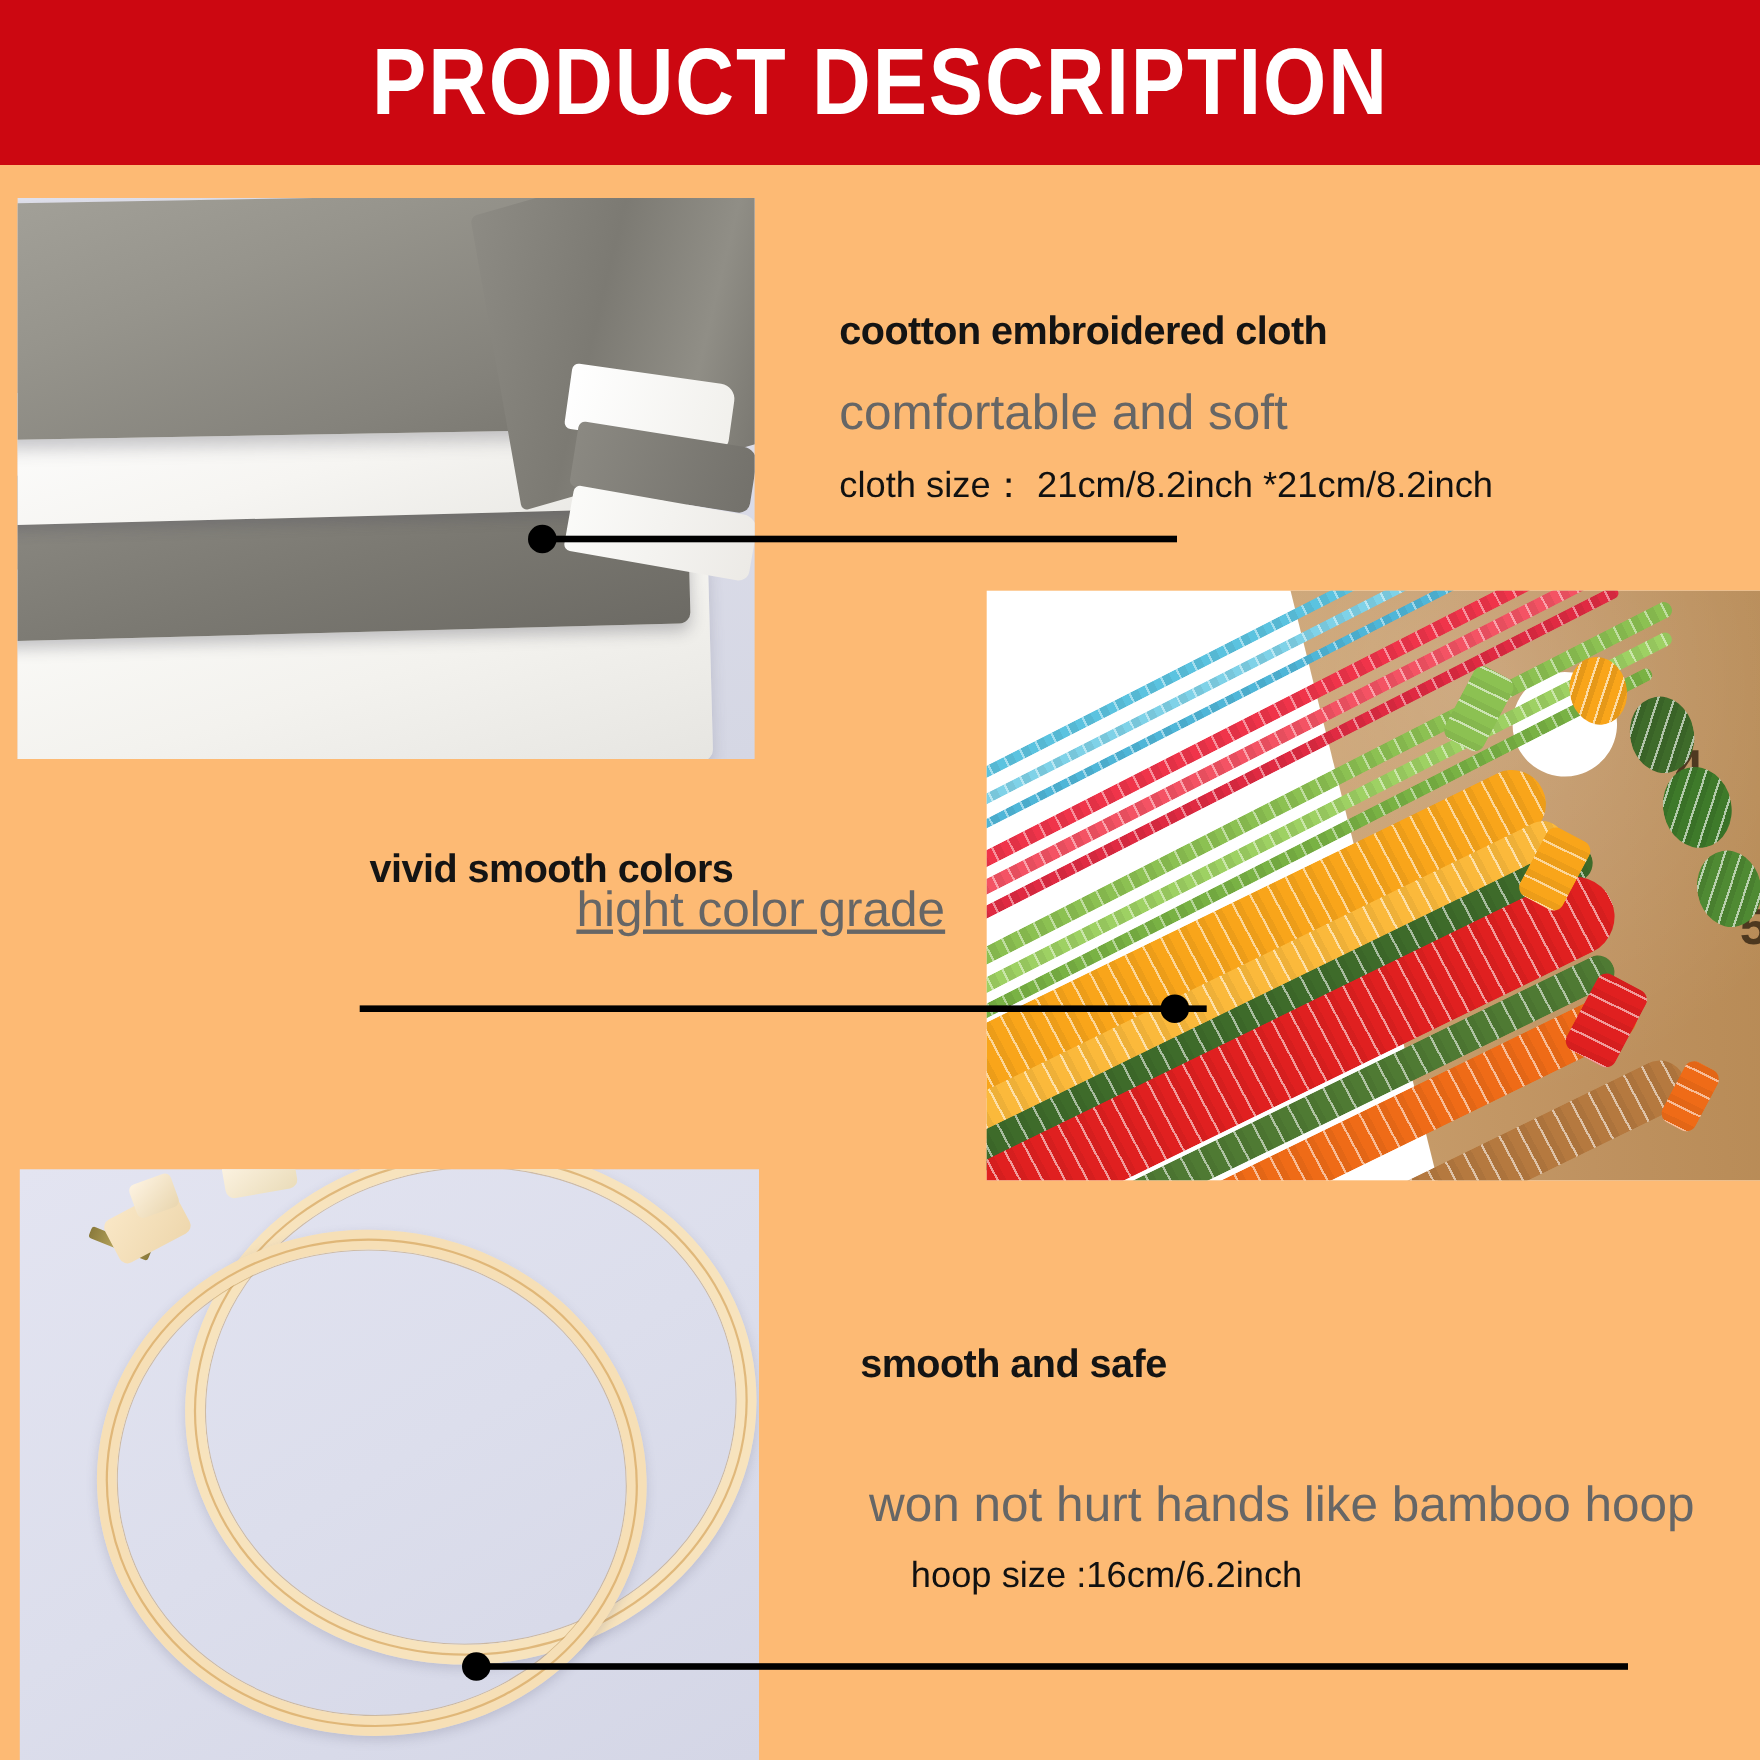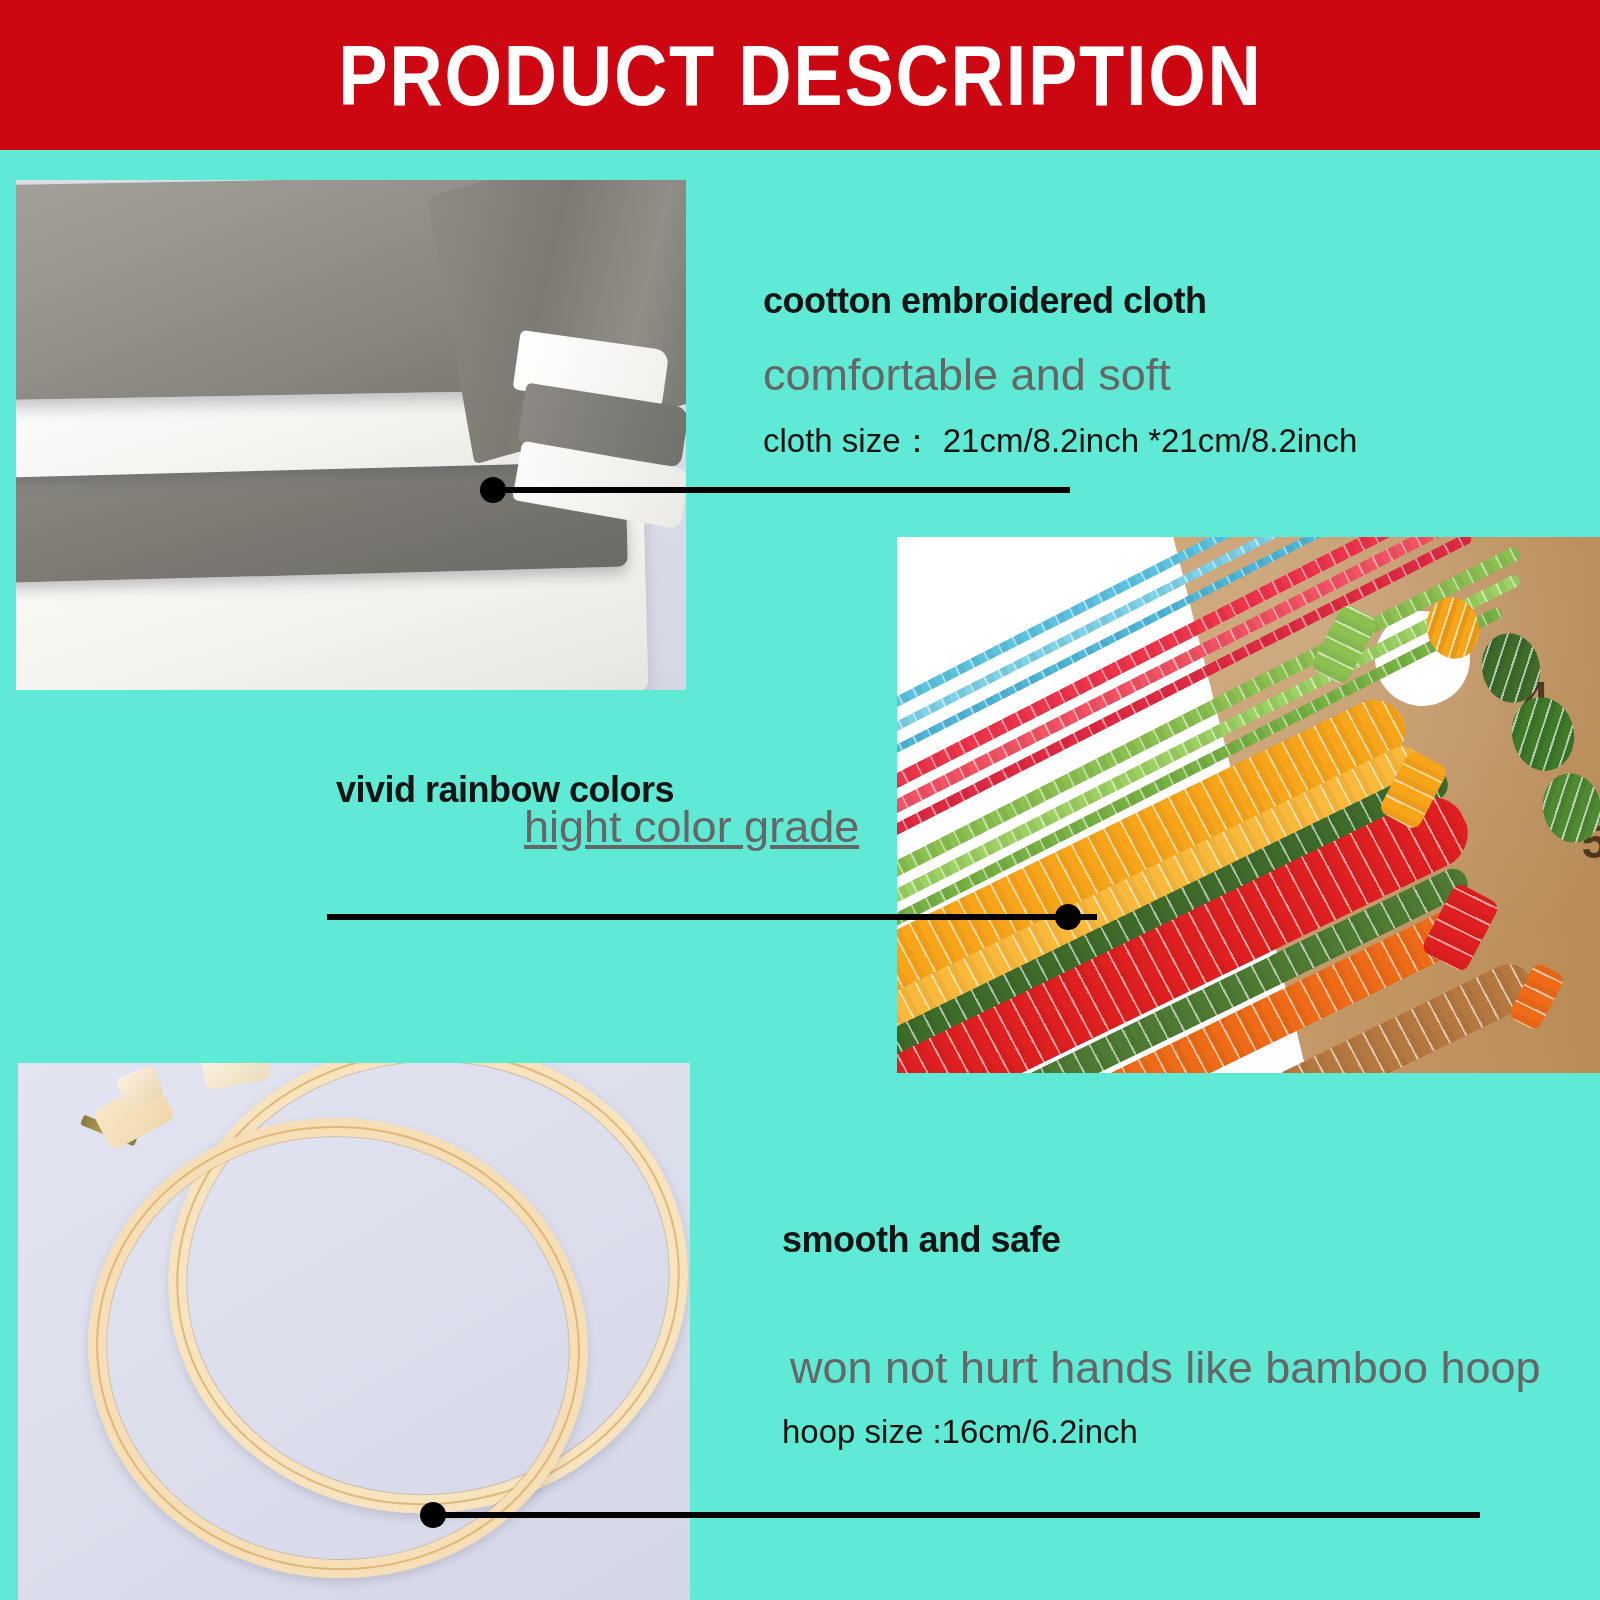--- a/index.html
+++ b/index.html
@@ -7,21 +7,21 @@
     padding: 0;
     background: #ffffff;
   }
   body {
     font-family: "Liberation Sans", sans-serif;
   }
   #page {
     position: relative;
     width: 1600px;
     height: 1600px;
-    background: #5eead4;
+    background: #fdba74;
     overflow: hidden;
   }
 
   
   #header-banner {
     position: absolute;
     left: 0; top: 0;
     width: 1600px;
     height: 150px;
     background: #cc0711;
@@ -290,21 +290,21 @@
 
   
   #b2-title { left: 336px; top: 772px; }
   #b2-sub   { left: 524px; top: 804px; text-decoration: underline; }
   #b2-line  { left: 327px; top: 914px; width: 770px; }
   #b2-dot   { left: 1055px; top: 904px; }
 
   
   #b3-title { left: 782px; top: 1222px; }
   #b3-sub   { left: 790px; top: 1345px; text-align: right; }
-  #b3-spec  { left: 782px; top: 1415px; }
+  #b3-spec  { left: 828px; top: 1415px; }
   #b3-line  { left: 430px; top: 1512px; width: 1050px; }
   #b3-dot   { left: 420px; top: 1502px; }
 </style>
 </head>
 <body>
 
 <div id="page">
 
   <div id="header-banner">
     <div id="header-title">PRODUCT DESCRIPTION</div>
@@ -368,21 +368,21 @@
     <div id="hoop-screw-body"></div>
     <div id="hoop-screw-knob"></div>
   </div>
 
   <div class="block-title" id="b1-title">cootton embroidered cloth</div>
   <div class="block-sub" id="b1-sub">comfortable and soft</div>
   <div class="block-spec" id="b1-spec">cloth size： 21cm/8.2inch *21cm/8.2inch</div>
   <div class="connector-line" id="b1-line"></div>
   <div class="connector-dot" id="b1-dot"></div>
 
-  <div class="block-title" id="b2-title">vivid rainbow colors</div>
+  <div class="block-title" id="b2-title">vivid smooth colors</div>
   <div class="block-sub" id="b2-sub">hight color grade</div>
   <div class="connector-line" id="b2-line"></div>
   <div class="connector-dot" id="b2-dot"></div>
 
   <div class="block-title" id="b3-title">smooth and safe</div>
   <div class="block-sub" id="b3-sub">won not hurt hands like bamboo hoop</div>
   <div class="block-spec" id="b3-spec">hoop size :16cm/6.2inch</div>
   <div class="connector-line" id="b3-line"></div>
   <div class="connector-dot" id="b3-dot"></div>
 

